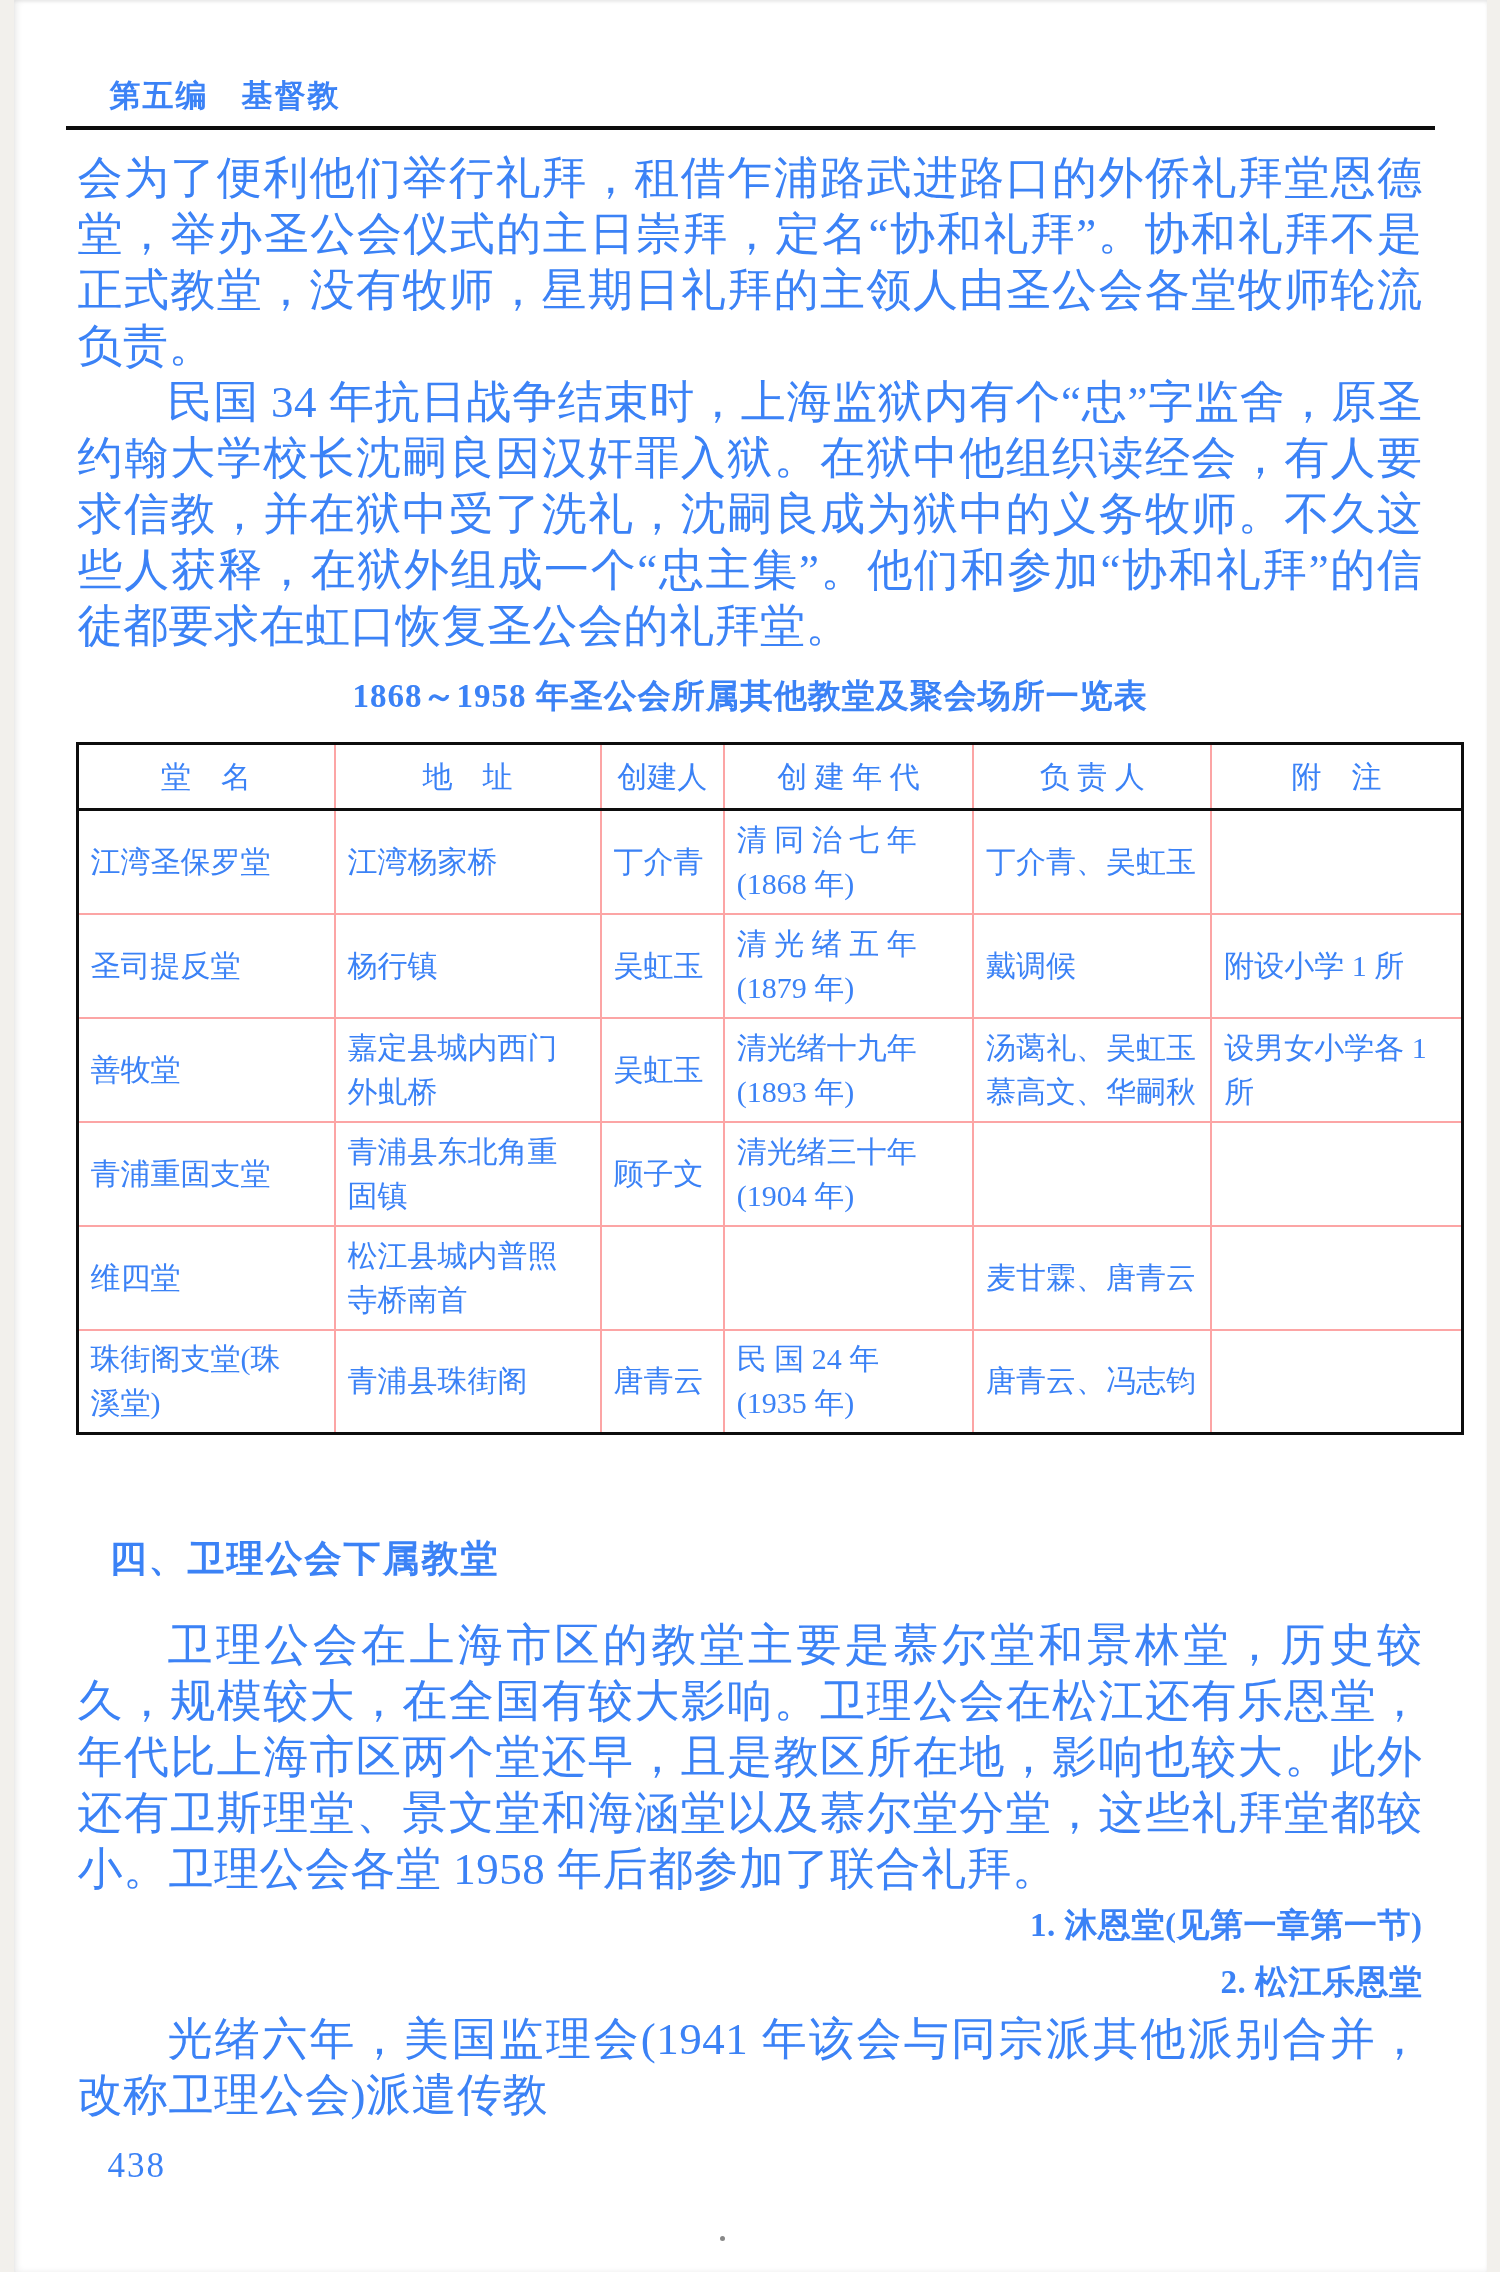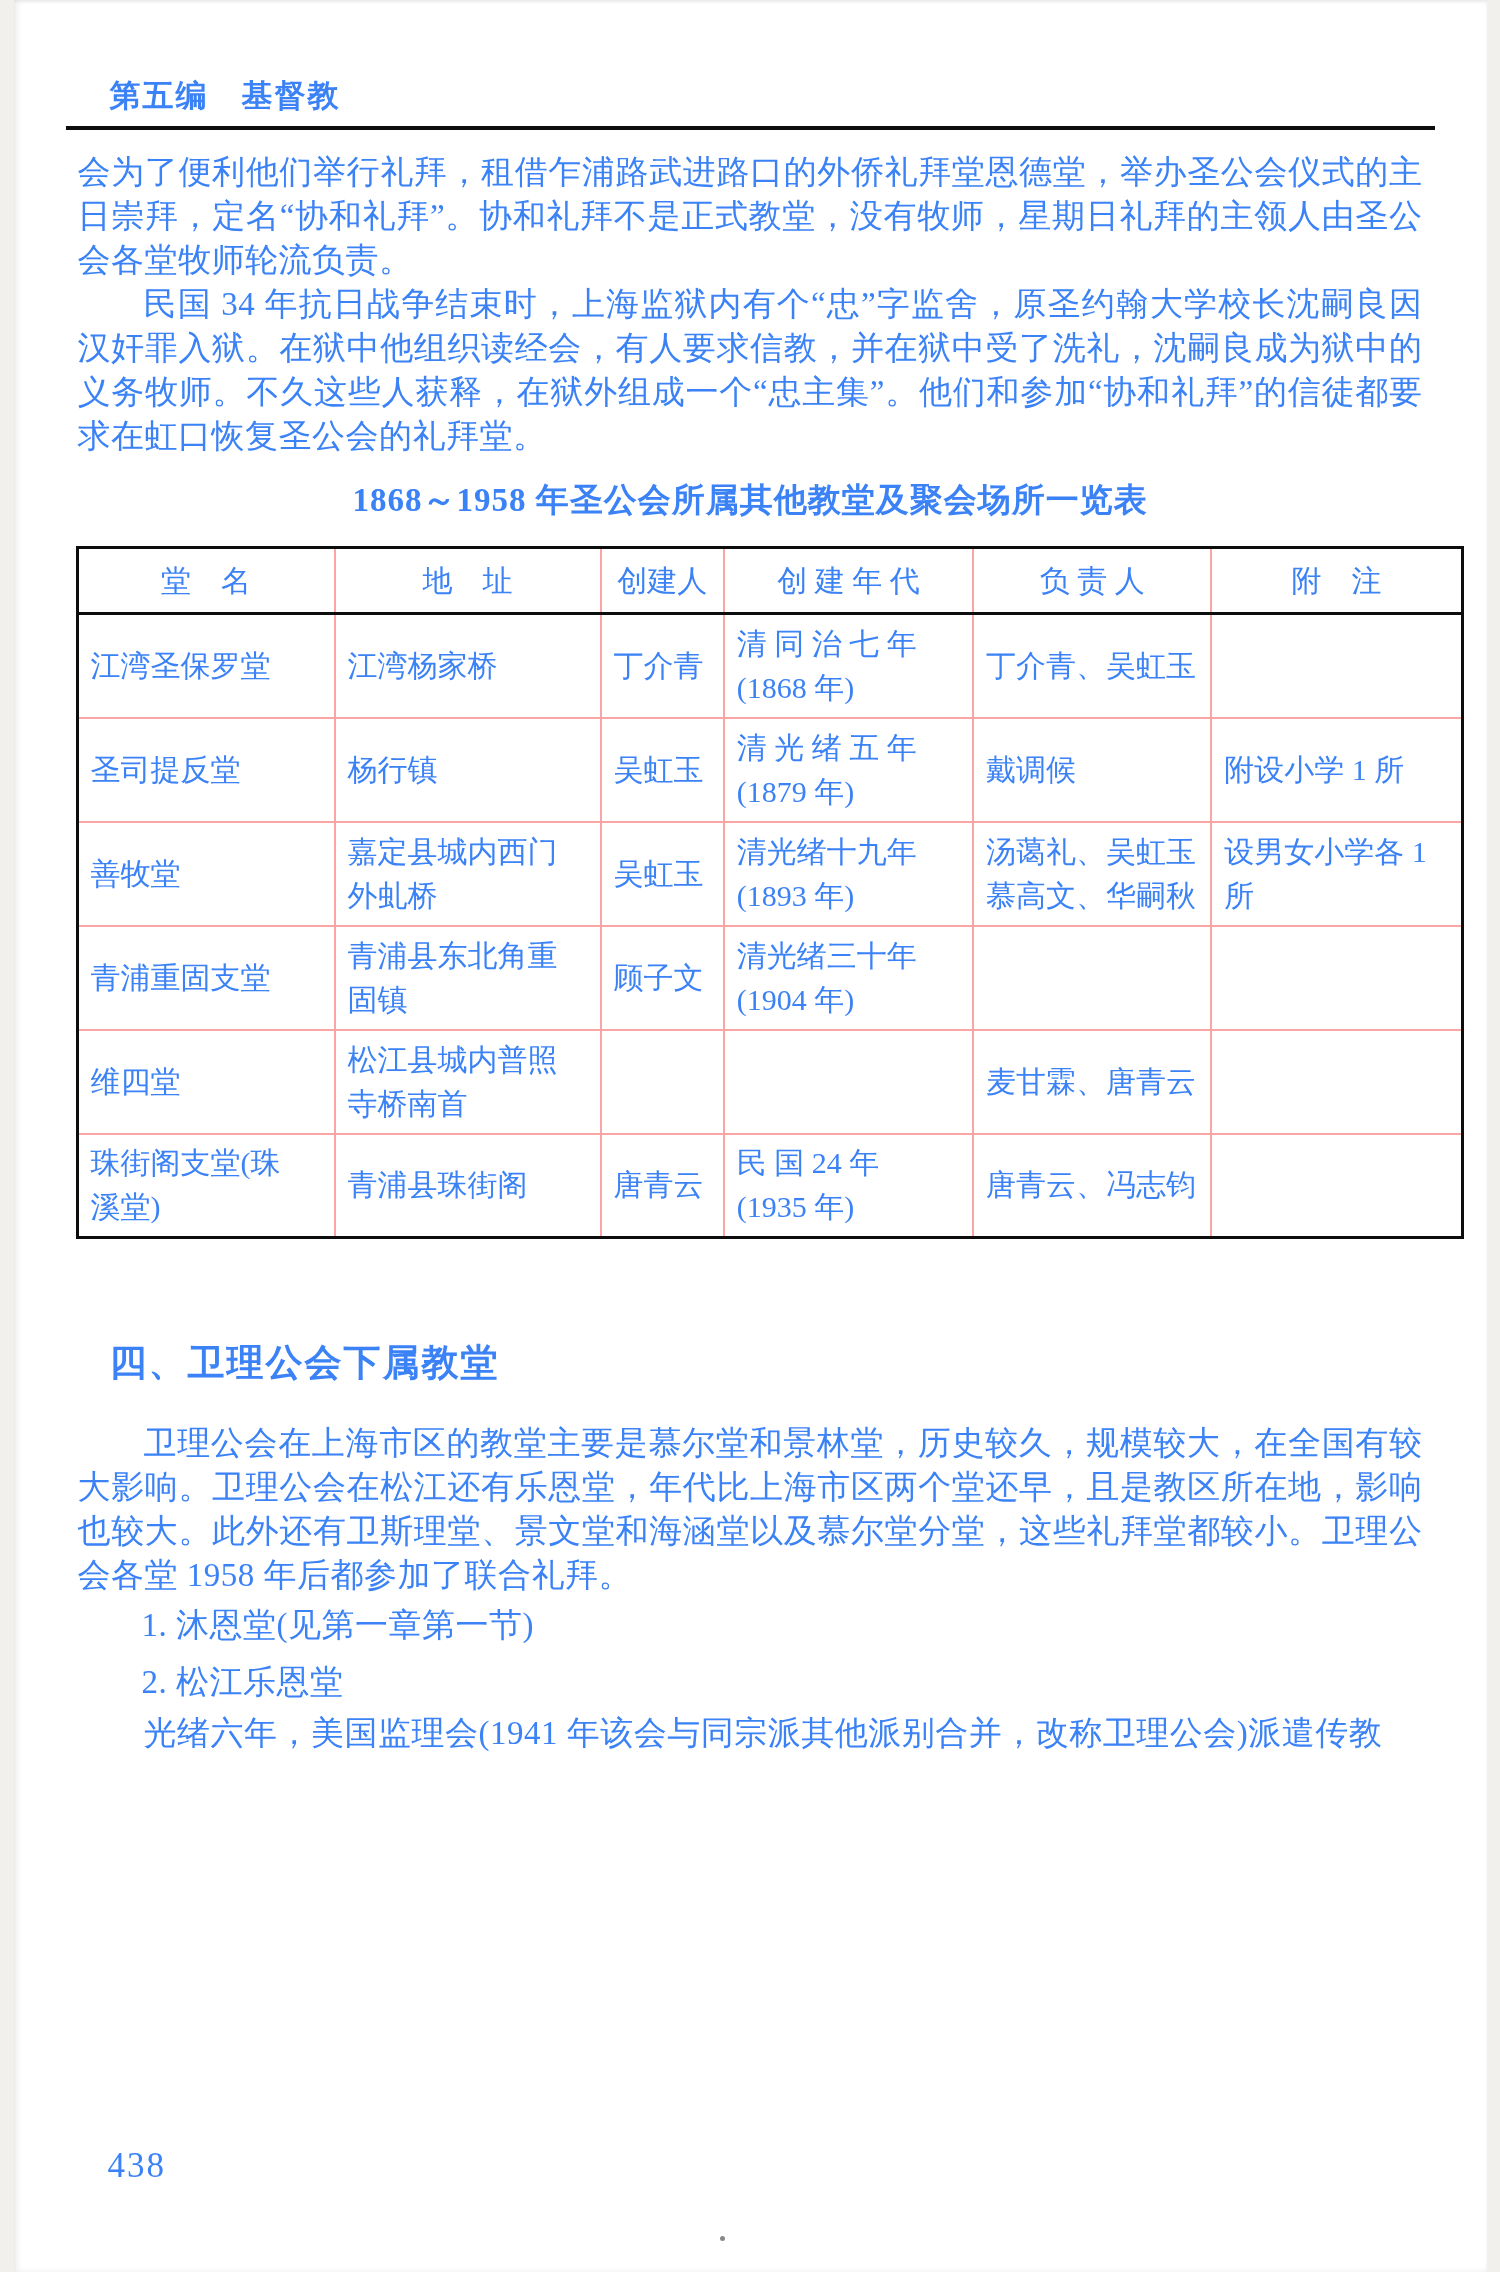--- a/index.html
+++ b/index.html
@@ -25,22 +25,22 @@
     line-height: 36px;
   }
   .head-rule {
     margin-top: 12px;
     border-top: 4px solid #0d0d0d;
     height: 0;
   }
 
   .body-text { margin: 20px 12px 0 12px; }
   .para {
-    font-size: 33px;
-    line-height: 44px;
+    font-size: 45px;
+    line-height: 56px;
     text-align: justify;
     letter-spacing: 0.5px;
     margin: 0;
   }
   .para.indent { text-indent: 2em; }
 
   .table-title {
     margin-top: 22px;
     text-align: center;
     font-size: 33px;
@@ -77,23 +77,24 @@
     margin: 100px 12px 0 44px;
     font-size: 37px;
     font-weight: bold;
     letter-spacing: 2px;
     line-height: 48px;
   }
   .section-body { margin: 34px 12px 0 12px; }
   .list-item {
     margin-left: 64px;
     font-size: 33px;
-    font-weight: normal;
+    font-weight: bold;
     line-height: 57px;
     letter-spacing: 0.5px;
+    text-align: right;
   }
   .page-number {
     position: absolute;
     left: 94px;
     top: 2146px;
     font-size: 35px;
     letter-spacing: 2px;
   }
   .speck {
     position: absolute;

